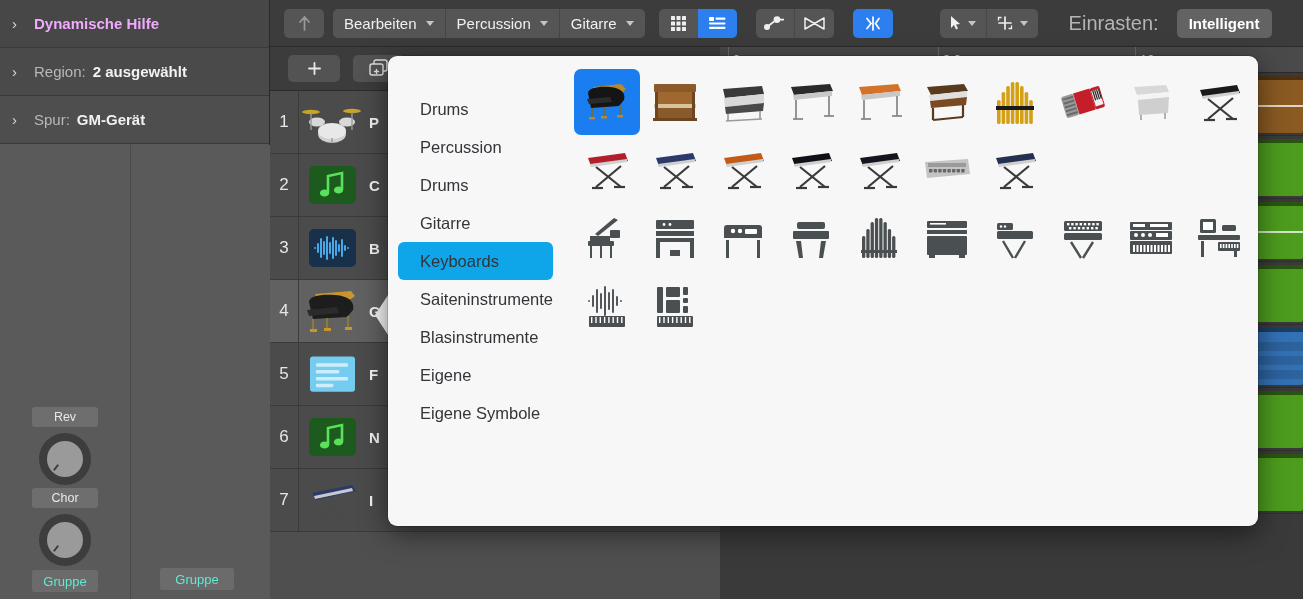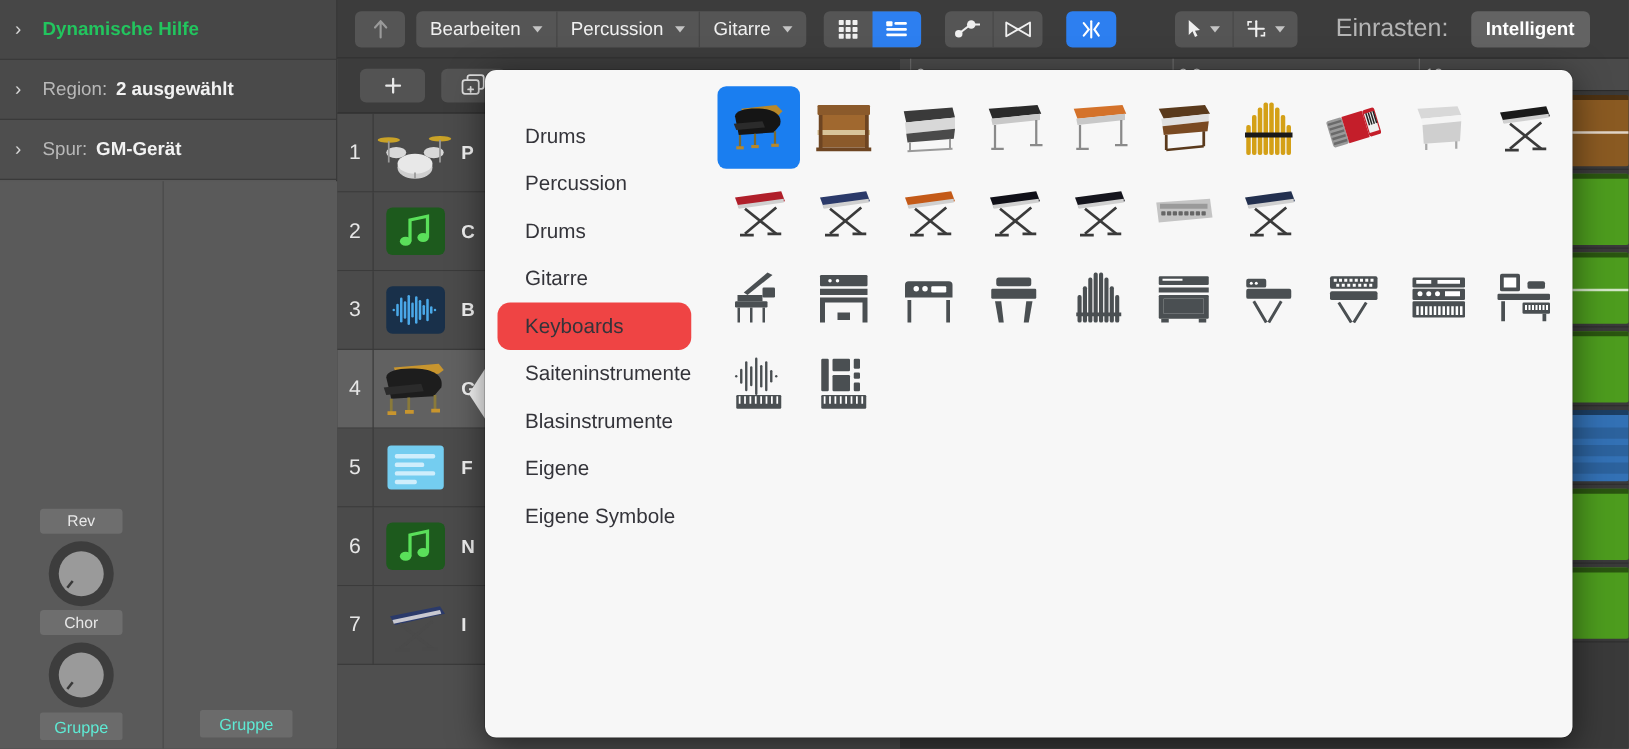--- a/index.html
+++ b/index.html
@@ -11,21 +11,21 @@
   #inspector{ position:absolute; left:0; top:0; width:270px; height:599px;
      background:#585858; border-right:1px solid #2a2a2a; }
   .insp-row{ height:48px; display:flex; align-items:center; padding-left:12px;
      background:#4a4a4a; border-bottom:1px solid #3a3a3a; }
   .insp-row.r1{ background:#474747; }
   .insp-row.r2{ background:#4a4a4a; }
   .insp-row.r3{ background:#4e4e4e; }
   .chev{ width:22px; color:#d8d8d8; font-size:15px; line-height:1; }
   .insp-key{ color:#b8b8b8; font-size:15px; }
   .insp-val{ color:#f2f2f2; font-size:15px; font-weight:bold; margin-left:7px; }
-  .insp-title{ color:#22c55e; font-size:15px; font-weight:bold; }
+  .insp-title{ color:#f0abfc; font-size:15px; font-weight:bold; }
 
   #insp-body{ position:absolute; left:0; top:145px; width:270px; height:454px;
      background:#5a5a5a; }
   .strip{ position:absolute; top:0; bottom:0; }
   .strip.a{ left:0; width:131px; border-right:1px solid #4a4a4a; }
   .strip.b{ left:132px; width:138px; }
   .send-lbl{ position:absolute; width:66px; height:20px; left:32px;
      background:#6e6e6e; border-radius:3px; color:#e8e8e8; font-size:12.5px;
      display:flex; align-items:center; justify-content:center; }
   .knob{ position:absolute; left:39px; width:52px; height:52px; border-radius:50%;
@@ -96,28 +96,28 @@
      background:#3a3a3a; }
   .lane{ position:relative; height:63px; border-bottom:1px solid #2f2f2f; }
   .region{ position:absolute; right:0; top:3px; height:57px; width:100%;
      border-radius:2px; overflow:hidden; }
   .region .rtop{ height:4px; background:rgba(0,0,0,.45); }
   .wave{ position:absolute; left:0; right:0; top:50%; height:2px;
      background:rgba(255,255,255,.75); }
   .midi-bar{ position:absolute; height:3px; background:rgba(255,255,255,.85); }
 
   
-  #popover{ position:absolute; left:388px; top:56px; width:870px; height:534px;
+  #popover{ position:absolute; left:388px; top:56px; width:870px; height:470px;
      background:#f7f7f7; border-radius:9px;
      box-shadow:0 7px 28px rgba(0,0,0,.52), 0 0 0 .5px rgba(0,0,0,.28); display:flex; }
   #pop-arrow{ position:absolute; left:373px; top:292px; width:17px; height:46px; }
   #cat-list{ width:184px; padding-top:34px; }
   .cat{ height:38px; margin:0 10px; padding-left:22px; display:flex;
      align-items:center; color:#34343a; font-size:16.5px; border-radius:6px; }
-  .cat.on{ background:#ef4444;border-radius:10px; }
+  .cat.on{ background:#0ea5e9; }
   #cat-div{ width:1px; background:#dcdcdc; margin:8px 0; }
   #icon-grid{ flex:1; padding:12px 10px 0 10px; }
   .grow{ display:flex; }
   .cell{ width:66px; height:66px; margin:1px; display:flex; align-items:center;
      justify-content:center; border-radius:7px; }
   .cell.sel{ background:#1a7ef0; }
   svg{ display:block; }
 </style>
 </head>
 <body>

